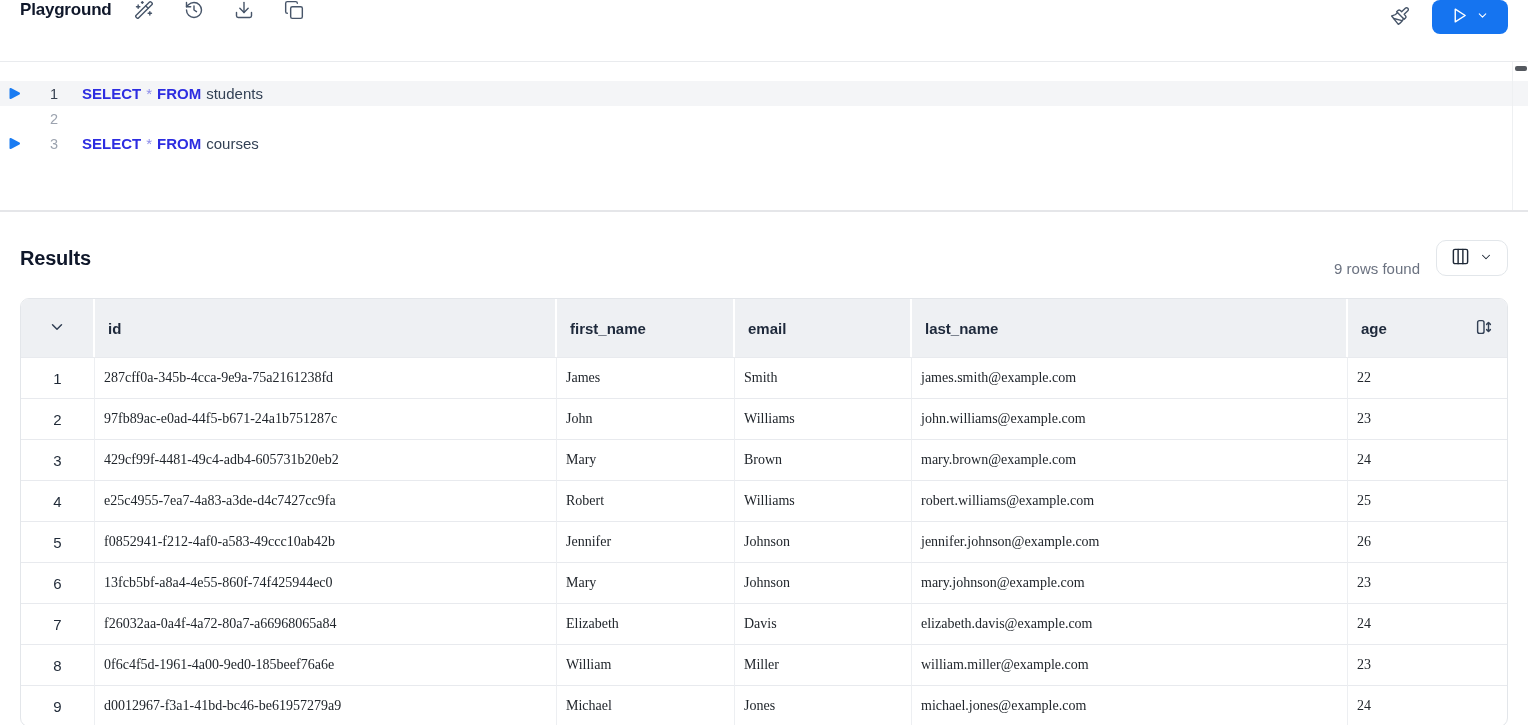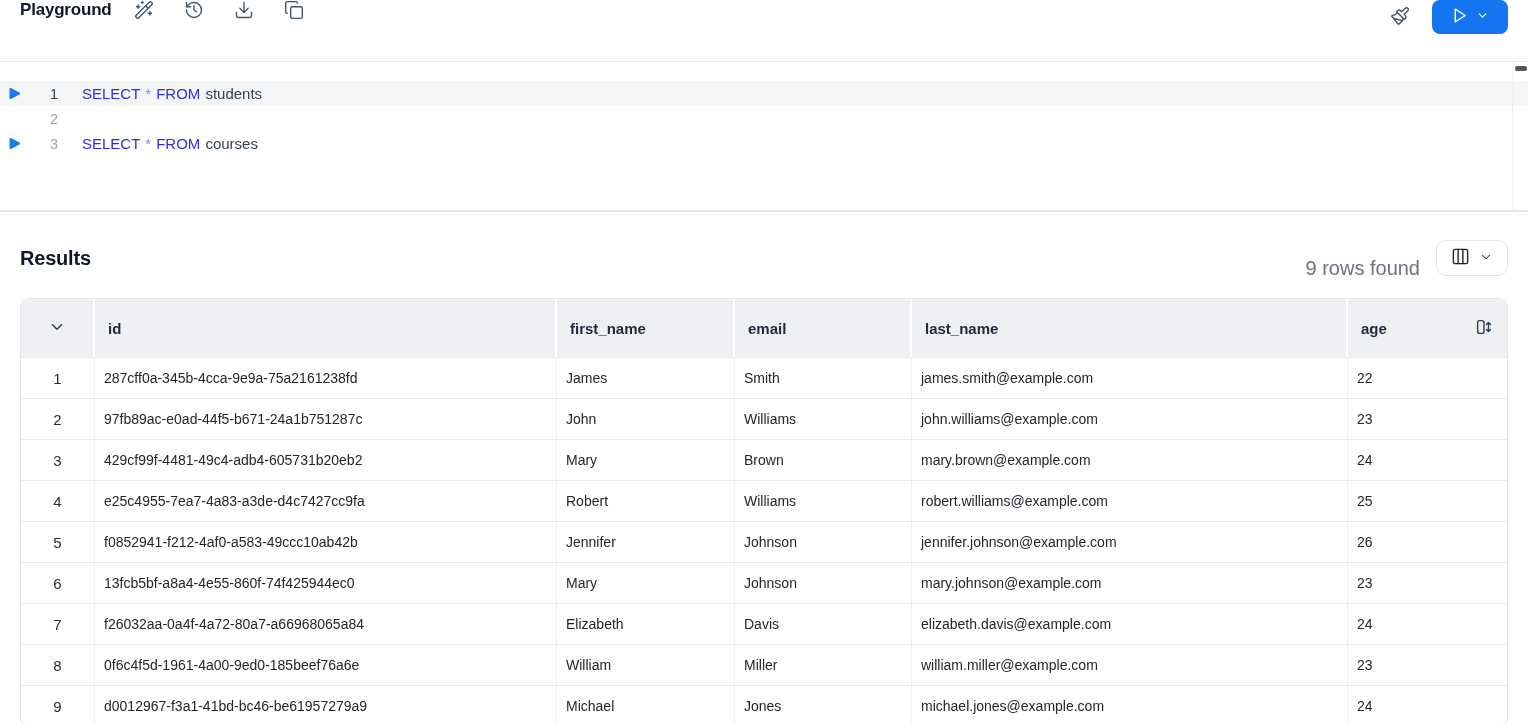--- a/index.html
+++ b/index.html
@@ -23,50 +23,50 @@
   
   .editor { position:relative; height:150px; border-bottom:2px solid #e5e6e9; padding-top:19px; }
   .ed-line { height:25px; display:flex; align-items:center; font-size:15px; }
   .ed-line.active { background:#f4f5f7; }
   .gutter { width:24px; display:flex; align-items:center; justify-content:flex-start; padding-left:8px; }
   .gutter svg { width:13px; height:13px; }
   .gutter polygon { fill:#1a7cf2; stroke:#1a7cf2; stroke-width:2; stroke-linejoin:round; }
   .lnum { width:34px; text-align:right; color:#9ca3af; font-size:14.5px; }
   .ed-line.active .lnum { color:#374151; }
   .code { margin-left:24px; display:flex; gap:5px; color:#334155; }
-  .kw { color:#2d2de1; font-weight:400; }
+  .kw { color:#2d2de1; font-weight:700; }
   .star { color:#8b8bea; }
   .ed-scrollbar { position:absolute; top:0; right:0; width:16px; height:100%;
                   border-left:1px solid #eef0f2; }
   .ed-thumb { position:absolute; top:4px; left:2px; width:12px; height:5px;
               background:#55595f; border-radius:2px; }
 
   
   .results { padding:0 20px; }
   .results-header { display:flex; align-items:center; margin-top:28px; height:36px; }
   .results-title { font-size:20px; font-weight:700; color:#0f172a; letter-spacing:-0.2px; }
   .rh-right { margin-left:auto; display:flex; align-items:center; gap:16px; }
-  .rows-found { font-size:20px; color:#6b7280;margin-top:20px; }
+  .rows-found { font-size:15px; color:#6b7280;margin-top:20px; }
   .columns-btn { width:72px; height:36px; background:#fff; border:1px solid #e2e6ea;
                  border-radius:10px; display:flex; align-items:center; justify-content:center;
                  gap:9px; cursor:pointer; }
   .columns-btn svg { stroke:#1f2937; fill:none; stroke-width:1.8; stroke-linecap:round; stroke-linejoin:round; }
 
   
   .table-card { margin-top:22px; border:1px solid #e3e6ea; border-radius:9px; overflow:hidden; }
   .t-row { display:grid; grid-template-columns:74px 462px 178px 177px 436px 1fr; }
   .th { height:58px; background:#eef0f3; display:flex; align-items:center;
         font-size:15px; font-weight:600; color:#1e293b; padding-left:13px;
         border-right:2px solid #fff; cursor:pointer; }
   .th:last-child { border-right:none; }
   .th.center { justify-content:center; padding-left:0; }
   .th.age-th { justify-content:space-between; padding-right:14px; }
   .th svg { stroke:#334155; fill:none; stroke-width:2; stroke-linecap:round; stroke-linejoin:round; }
   .td { height:41px; display:flex; align-items:center; padding-left:9px;
-        font-family:Liberation Sans, sans-serif; font-size:14px; color:#21262c;
+        font-family:Liberation Serif, serif; font-size:14px; color:#21262c;
         border-top:1px solid #e8eaee; border-right:1px solid #edeff2;
         white-space:nowrap; overflow:hidden; cursor:default; }
   .td:last-child { border-right:none; }
   .td.rownum { justify-content:center; padding-left:0;
                font-family:"Liberation Sans", sans-serif; font-size:15px; color:#1f2937; }
 </style>
 </head>
 <body>
 
 <div class="topbar">

